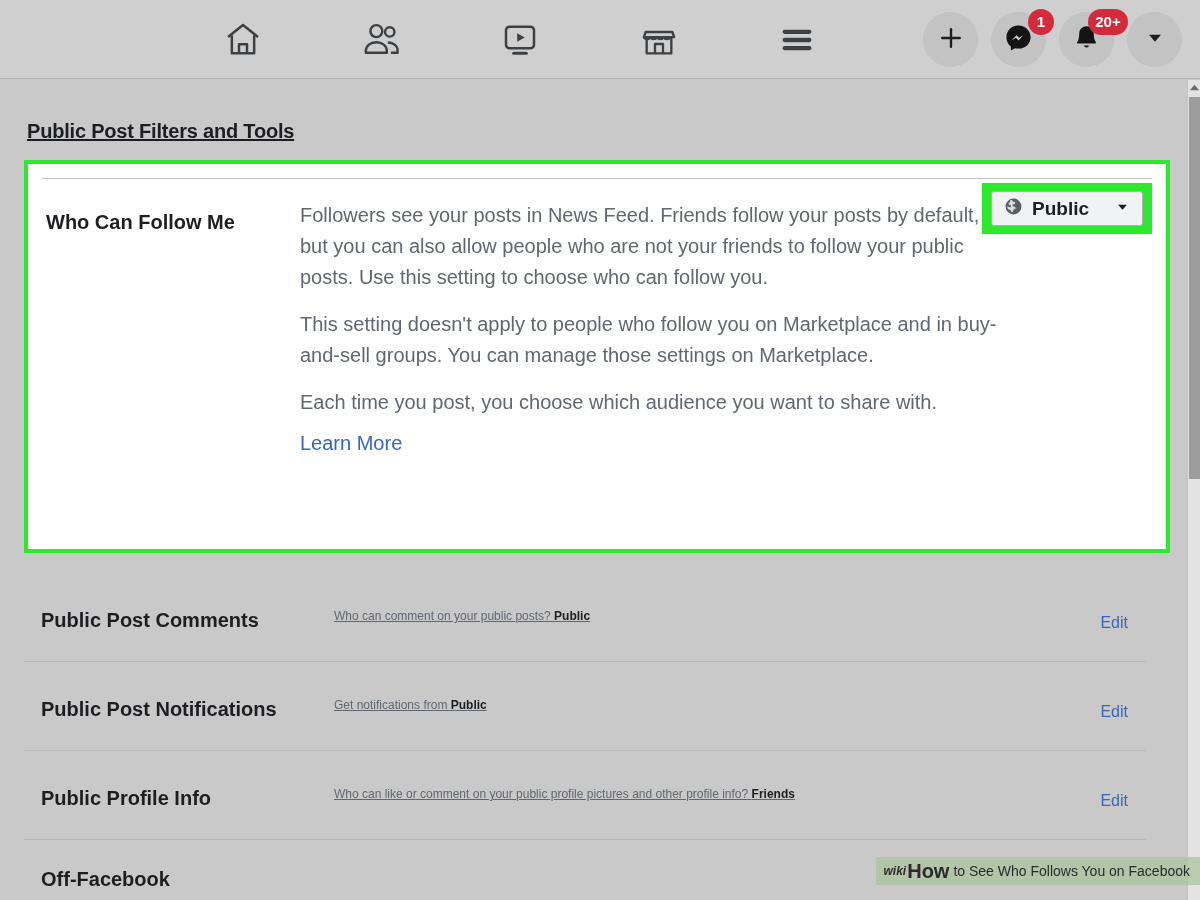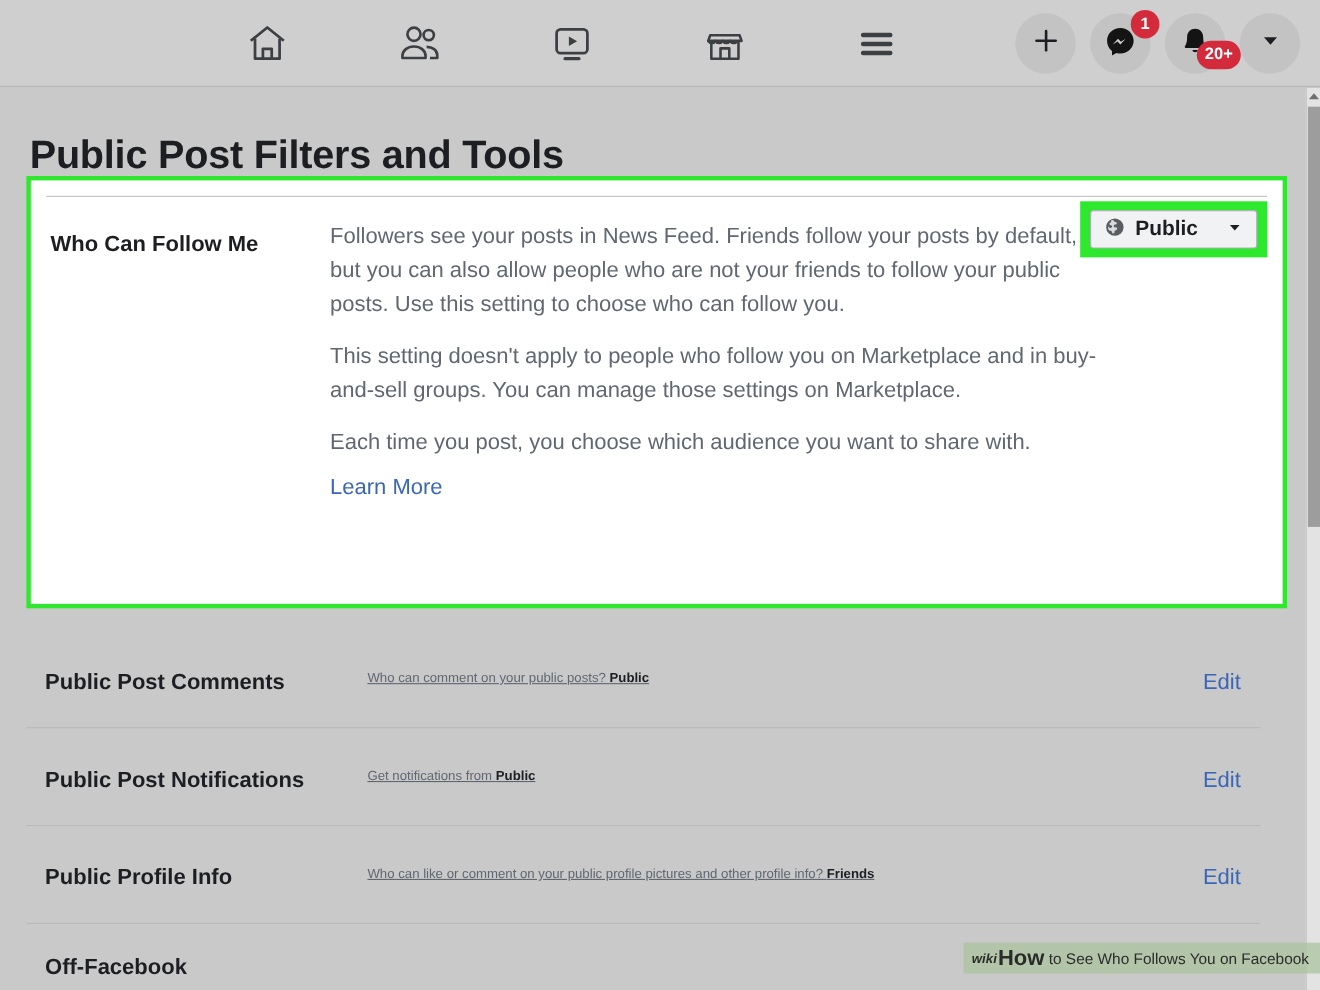--- a/index.html
+++ b/index.html
@@ -72,40 +72,41 @@
     padding: 0 6px;
     border-radius: 13px;
     background: #d32a3c;
     color: #fff;
     font-size: 15px;
     font-weight: bold;
     line-height: 26px;
     text-align: center;
     white-space: nowrap;
   }
-  .badge.wide { min-width: 40px; right: -14px; margin-top: 28px; }
+  .badge.wide { min-width: 40px; right: -14px; }
 
   
   #page {
     position: absolute;
     top: 80px; left: 0;
     width: 1187px;
     height: 820px;
     background: #c9c9c9;
     overflow: hidden;
   }
 
   #page-title {
     position: absolute;
     left: 27px;
     top: 40px;
-    font-size: 36px;
+    font-size: 20px;
     font-weight: bold;
     color: #1c1e21;
     letter-spacing: -0.2px;
+    text-decoration: underline;
   }
 
   
   #highlight-box {
     position: absolute;
     left: 24px;
     top: 80px;
     width: 1146px;
     height: 393px;
     background: #2ee82e;
@@ -213,21 +214,21 @@
     line-height: 31px;
     color: #606770;
     padding-right: 40px;
     text-decoration: underline;
   }
   .srow-desc b { color: #1c1e21; font-weight: bold; }
   .srow-edit {
     flex: none;
     width: 72px;
     text-align: right;
-    font-size: 20px;
+    font-size: 16px;
     color: #3a66b7;
     cursor: pointer;
     padding-right: 18px;
   }
 
   
   #scrollbar {
     position: absolute;
     top: 80px;
     right: 0;

